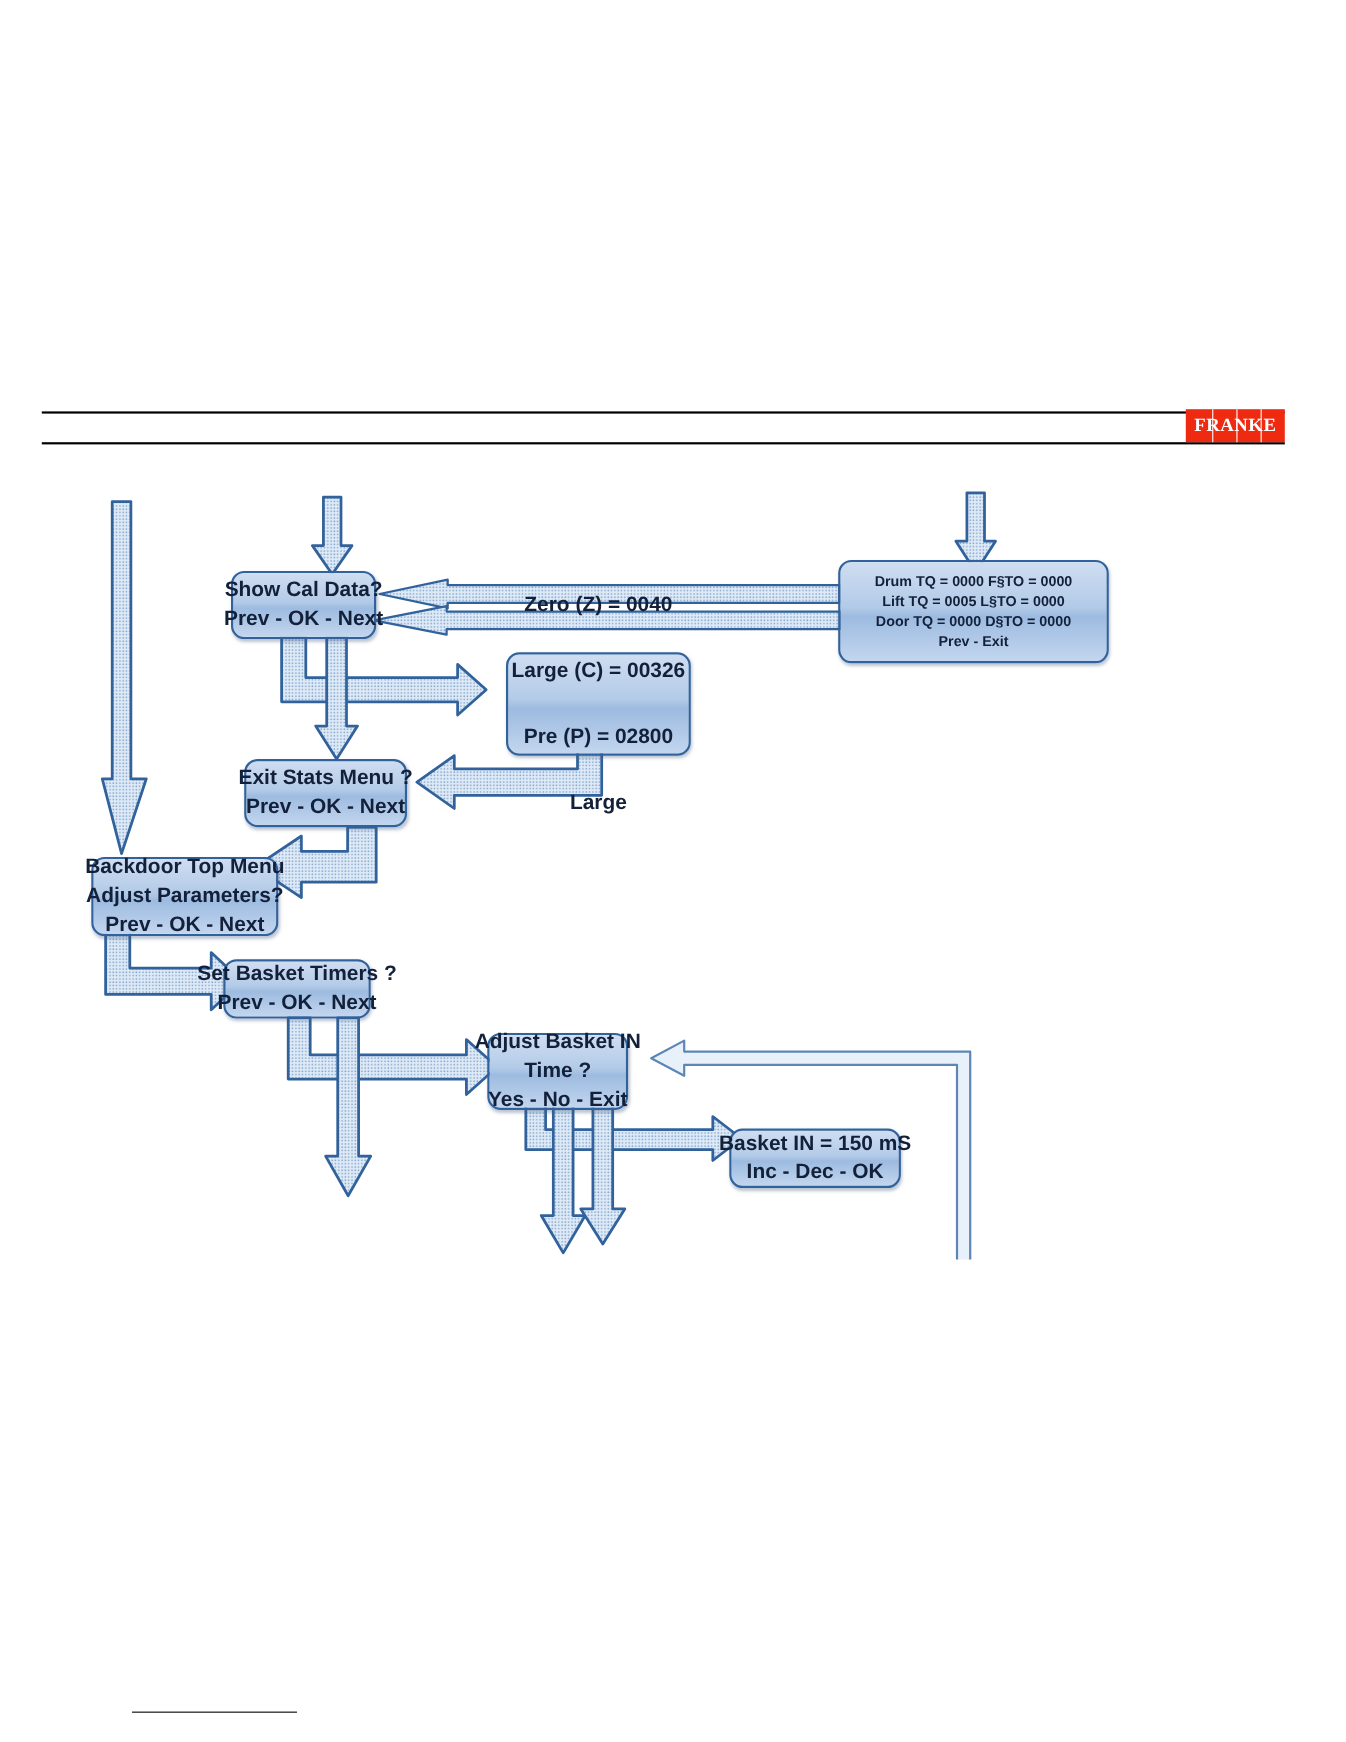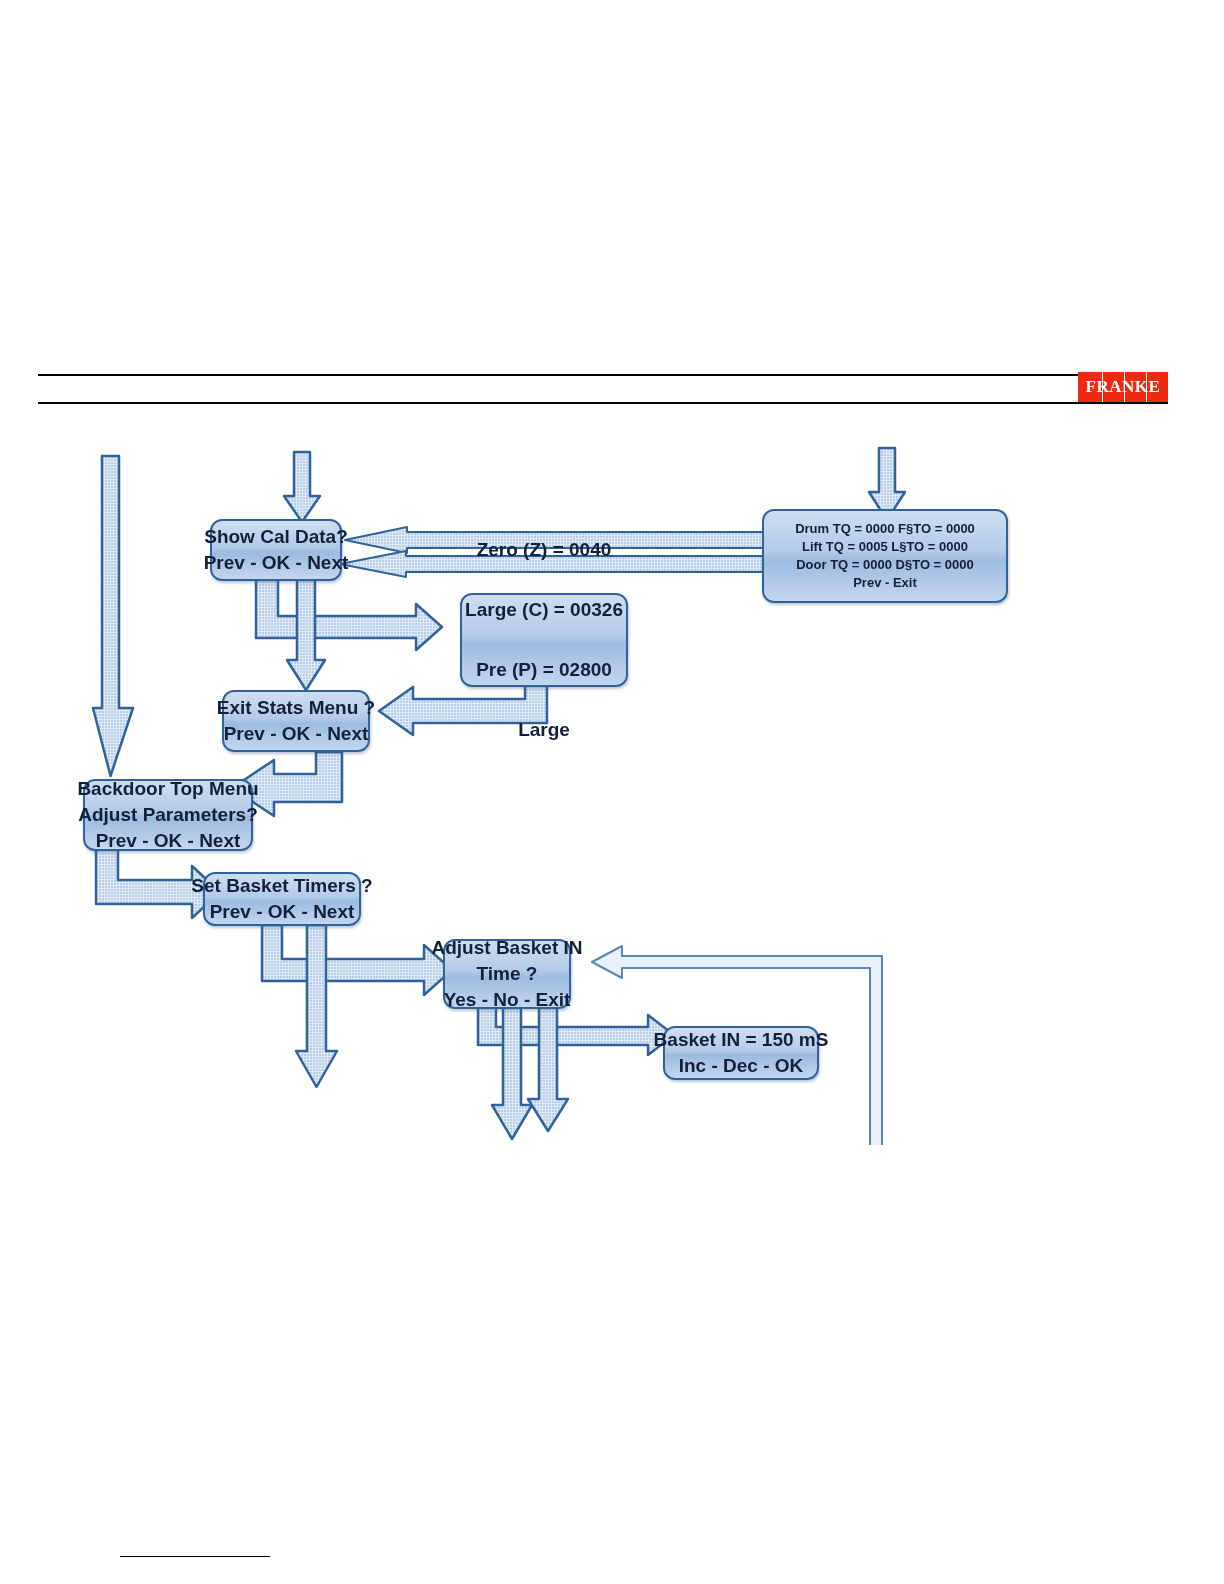--- a/index.html
+++ b/index.html
@@ -218,21 +218,21 @@
     <span class="ln">Exit Stats Menu ?</span>
     <span class="ln">Prev - OK - Next</span>
   </div>
 
   <div class="node" style="left:52px; top:779px; width:170px; height:72px;margin-left:31px;">
     <span class="ln">Backdoor Top Menu</span>
     <span class="ln">Adjust Parameters?</span>
     <span class="ln">Prev - OK - Next</span>
   </div>
 
-  <div class="node" style="left:203px; top:872px; width:158px; height:54px;">
+  <div class="node" style="left:203px; top:872px; width:134px; height:54px;">
     <span class="ln">Set Basket Timers ?</span>
     <span class="ln">Prev - OK - Next</span>
   </div>
 
   <div class="node" style="left:443px; top:939px; width:128px; height:70px;">
     <span class="ln">Adjust Basket IN</span>
     <span class="ln">Time ?</span>
     <span class="ln">Yes - No - Exit</span>
   </div>
 

